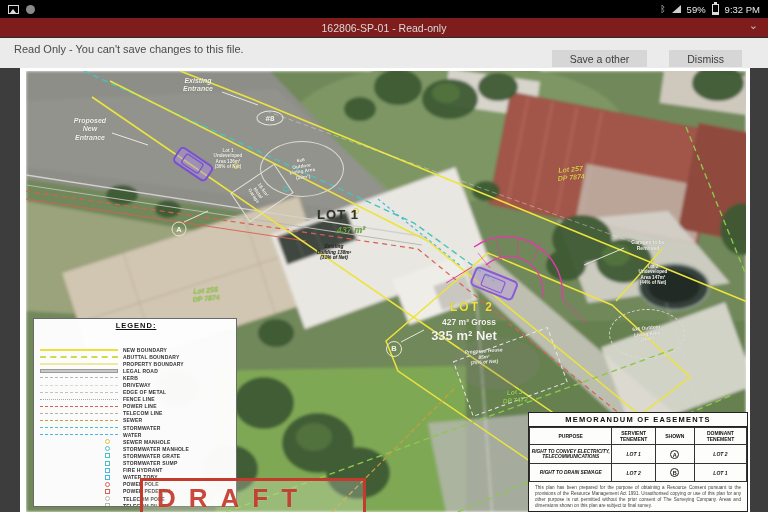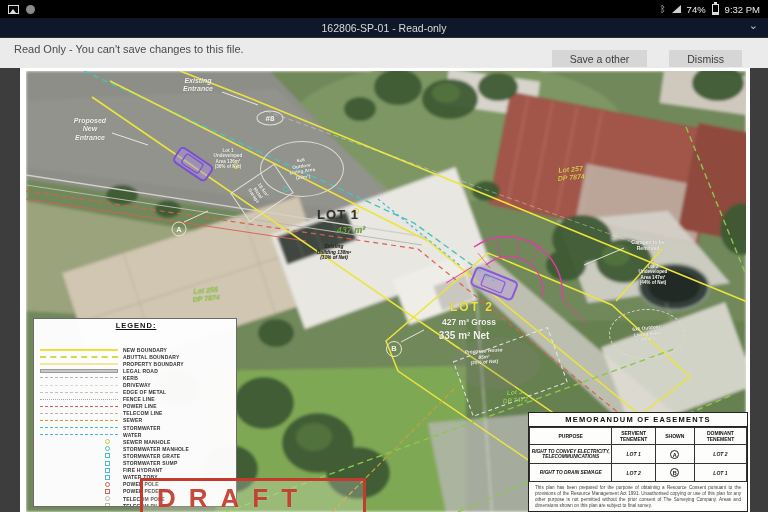--- a/index.html
+++ b/index.html
@@ -15,21 +15,21 @@
   .ico-photo::after{content:'';position:absolute;left:1px;bottom:0;width:0;height:0;
     border-left:3px solid transparent;border-right:3px solid transparent;border-bottom:4px solid #ddd;}
   .ico-circle{width:9px;height:9px;border-radius:50%;background:#8a8a8a;display:inline-block;}
   .ico-bt{font-size:9px;line-height:1;color:#ddd;}
   .ico-signal{width:0;height:0;border-left:9px solid transparent;border-bottom:8px solid #cfcfcf;display:inline-block;}
   .ico-batt{width:7px;height:11px;border:1px solid #ddd;position:relative;display:inline-block;}
   .ico-batt::before{content:'';position:absolute;left:1px;top:-3px;width:3px;height:2px;background:#ddd;}
   .ico-batt::after{content:'';position:absolute;left:0;bottom:0;width:5px;height:2px;background:#ddd;}
 
   
-  .title-bar{position:absolute;left:0;top:18px;width:768px;height:20px;background:#0f172a;color:#d9d9d9;
+  .title-bar{position:absolute;left:0;top:18px;width:768px;height:20px;background:#7f1d1d;color:#d9d9d9;
     display:flex;align-items:center;justify-content:center;font-size:10.5px;border-bottom:1px solid #2c2c2c;}
   .title-bar .chev{position:absolute;right:10px;top:1px;font-size:11px;color:#c2c2c2;cursor:pointer;}
 
   
   .banner{position:absolute;left:0;top:38px;width:768px;height:30px;background:#ebebeb;}
   .banner-msg{position:absolute;left:14px;top:5px;font-size:11px;color:#4b4b4b;}
   .banner-btns{position:absolute;right:26px;bottom:1px;display:flex;gap:22px;}
   .banner-btn{background:#d6d6d6;color:#3d3d3d;font-size:10.5px;padding:2px 18px;height:17px;
     display:flex;align-items:center;border:none;cursor:pointer;}
 
@@ -86,21 +86,21 @@
 <div class="screen">
 
   <div class="status-bar">
     <div class="sb-left">
       <span class="ico-photo"></span>
       <span class="ico-circle"></span>
     </div>
     <div class="sb-right">
       <span class="ico-bt">ᛒ</span>
       <span class="ico-signal"></span>
-      <span>74%</span>
+      <span>59%</span>
       <span class="ico-batt"></span>
       <span>9:32 PM</span>
     </div>
   </div>
 
   <div class="title-bar">
     <span>162806-SP-01 - Read-only</span>
     <span class="chev">⌄</span>
   </div>
 
@@ -307,21 +307,21 @@
 DP 7874</div>
           <div class="ann ring" style="left: 153px; top: 158px; color: rgb(244, 244, 238); font-size: 7.5px; transform: translate(-50%, -50%); font-weight: bold; width: 15px; height: 15px; border-color: rgb(232, 230, 200);">A</div>
           <div class="ann" style="left: 622px; top: 175px; color: rgb(244, 244, 238); font-size: 5px; transform: translate(-50%, -50%); font-weight: bold;">Garages to be
 Removed</div>
           <div class="ann" style="left: 627px; top: 204px; color: rgb(244, 244, 238); font-size: 4.6px; transform: translate(-50%, -50%); font-weight: bold;">Lot 2
 Undeveloped
 Area 147m²
 (44% of Net)</div>
           <div class="ann" style="left: 446px; top: 236px; color: rgb(239, 226, 62); font-size: 12px; transform: translate(-50%, -50%); font-weight: bold; letter-spacing: 2px;">LOT 2</div>
           <div class="ann" style="left: 443px; top: 251px; color: rgb(244, 244, 238); font-size: 8.5px; transform: translate(-50%, -50%); font-weight: bold;">427 m² Gross</div>
-          <div class="ann" style="left: 438px; top: 265px; color: rgb(244, 244, 238); font-size: 10px; transform: translate(-50%, -50%); font-weight: bold;">335 m² Net</div>
+          <div class="ann" style="left: 438px; top: 265px; color: rgb(244, 244, 238); font-size: 13px; transform: translate(-50%, -50%); font-weight: bold;">335 m² Net</div>
           <div class="ann" style="left: 458px; top: 286px; color: rgb(244, 244, 238); font-size: 4.8px; transform: translate(-50%, -50%) rotate(-4deg); font-weight: bold; font-style: italic;">Proposed House
 85m²
 (25% of Net)</div>
           <div class="ann ring" style="left: 368px; top: 278px; color: rgb(244, 244, 238); font-size: 7.5px; transform: translate(-50%, -50%); font-weight: bold; width: 16px; height: 16px; border-color: rgb(232, 230, 200);">B</div>
           <div class="ann ring" style="left: 621px; top: 263px; color: rgb(255, 255, 255); transform: translate(-50%, -50%); width: 76px; height: 50px; border-color: rgb(220, 220, 210); border-style: dashed;"></div>
           <div class="ann" style="left: 621px; top: 263px; color: rgb(244, 244, 238); font-size: 4.8px; transform: translate(-50%, -50%) rotate(-6deg); font-weight: bold;">6x6 Outdoor
 Living Area
 (36m²)</div>
           <div class="ann" style="left: 489px; top: 325px; color: rgb(151, 212, 79); font-size: 6.5px; transform: translate(-50%, -50%) rotate(-5deg); font-weight: bold; font-style: italic;">Lot 3
 DP 7472</div>

